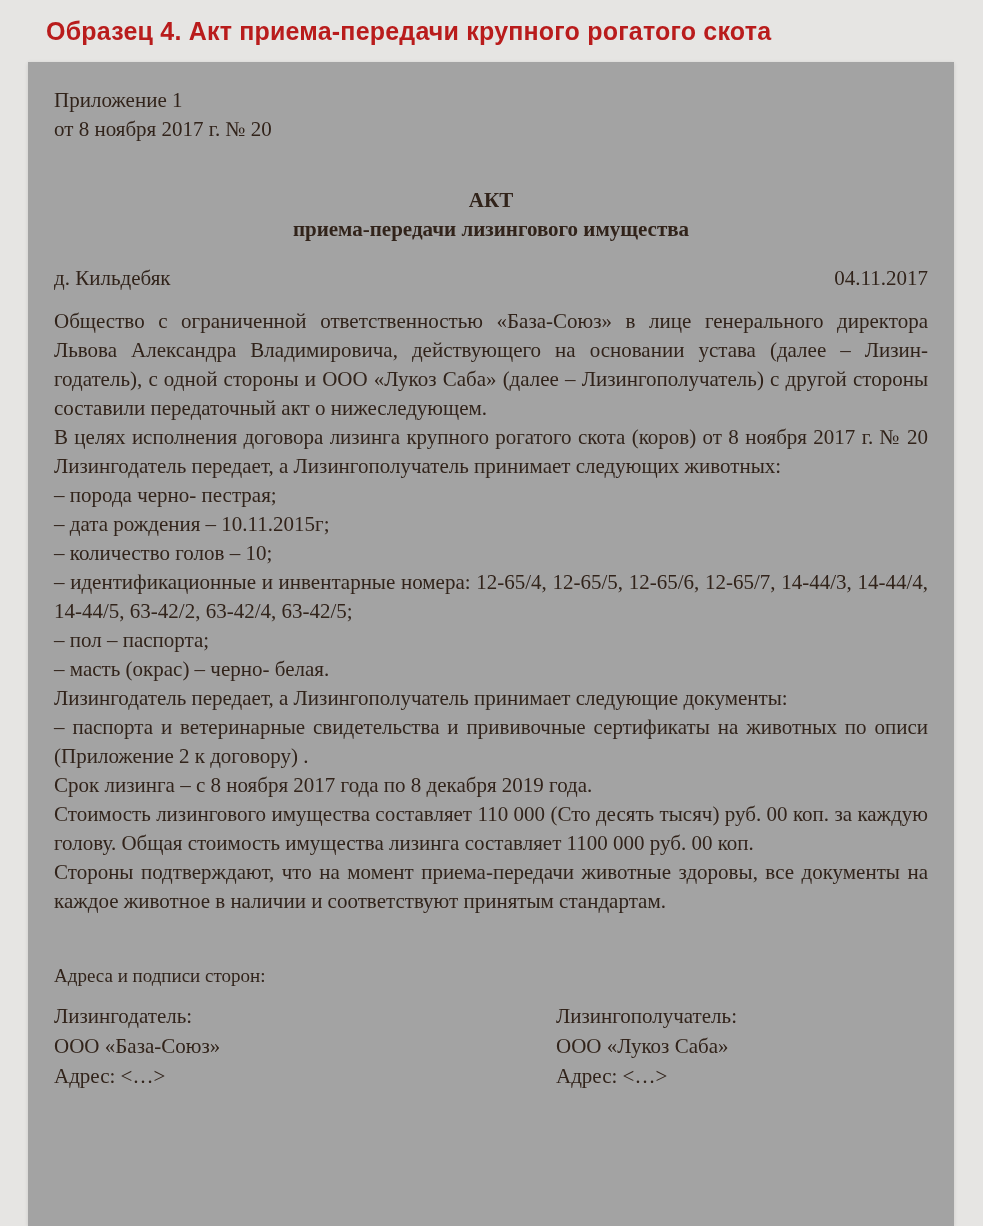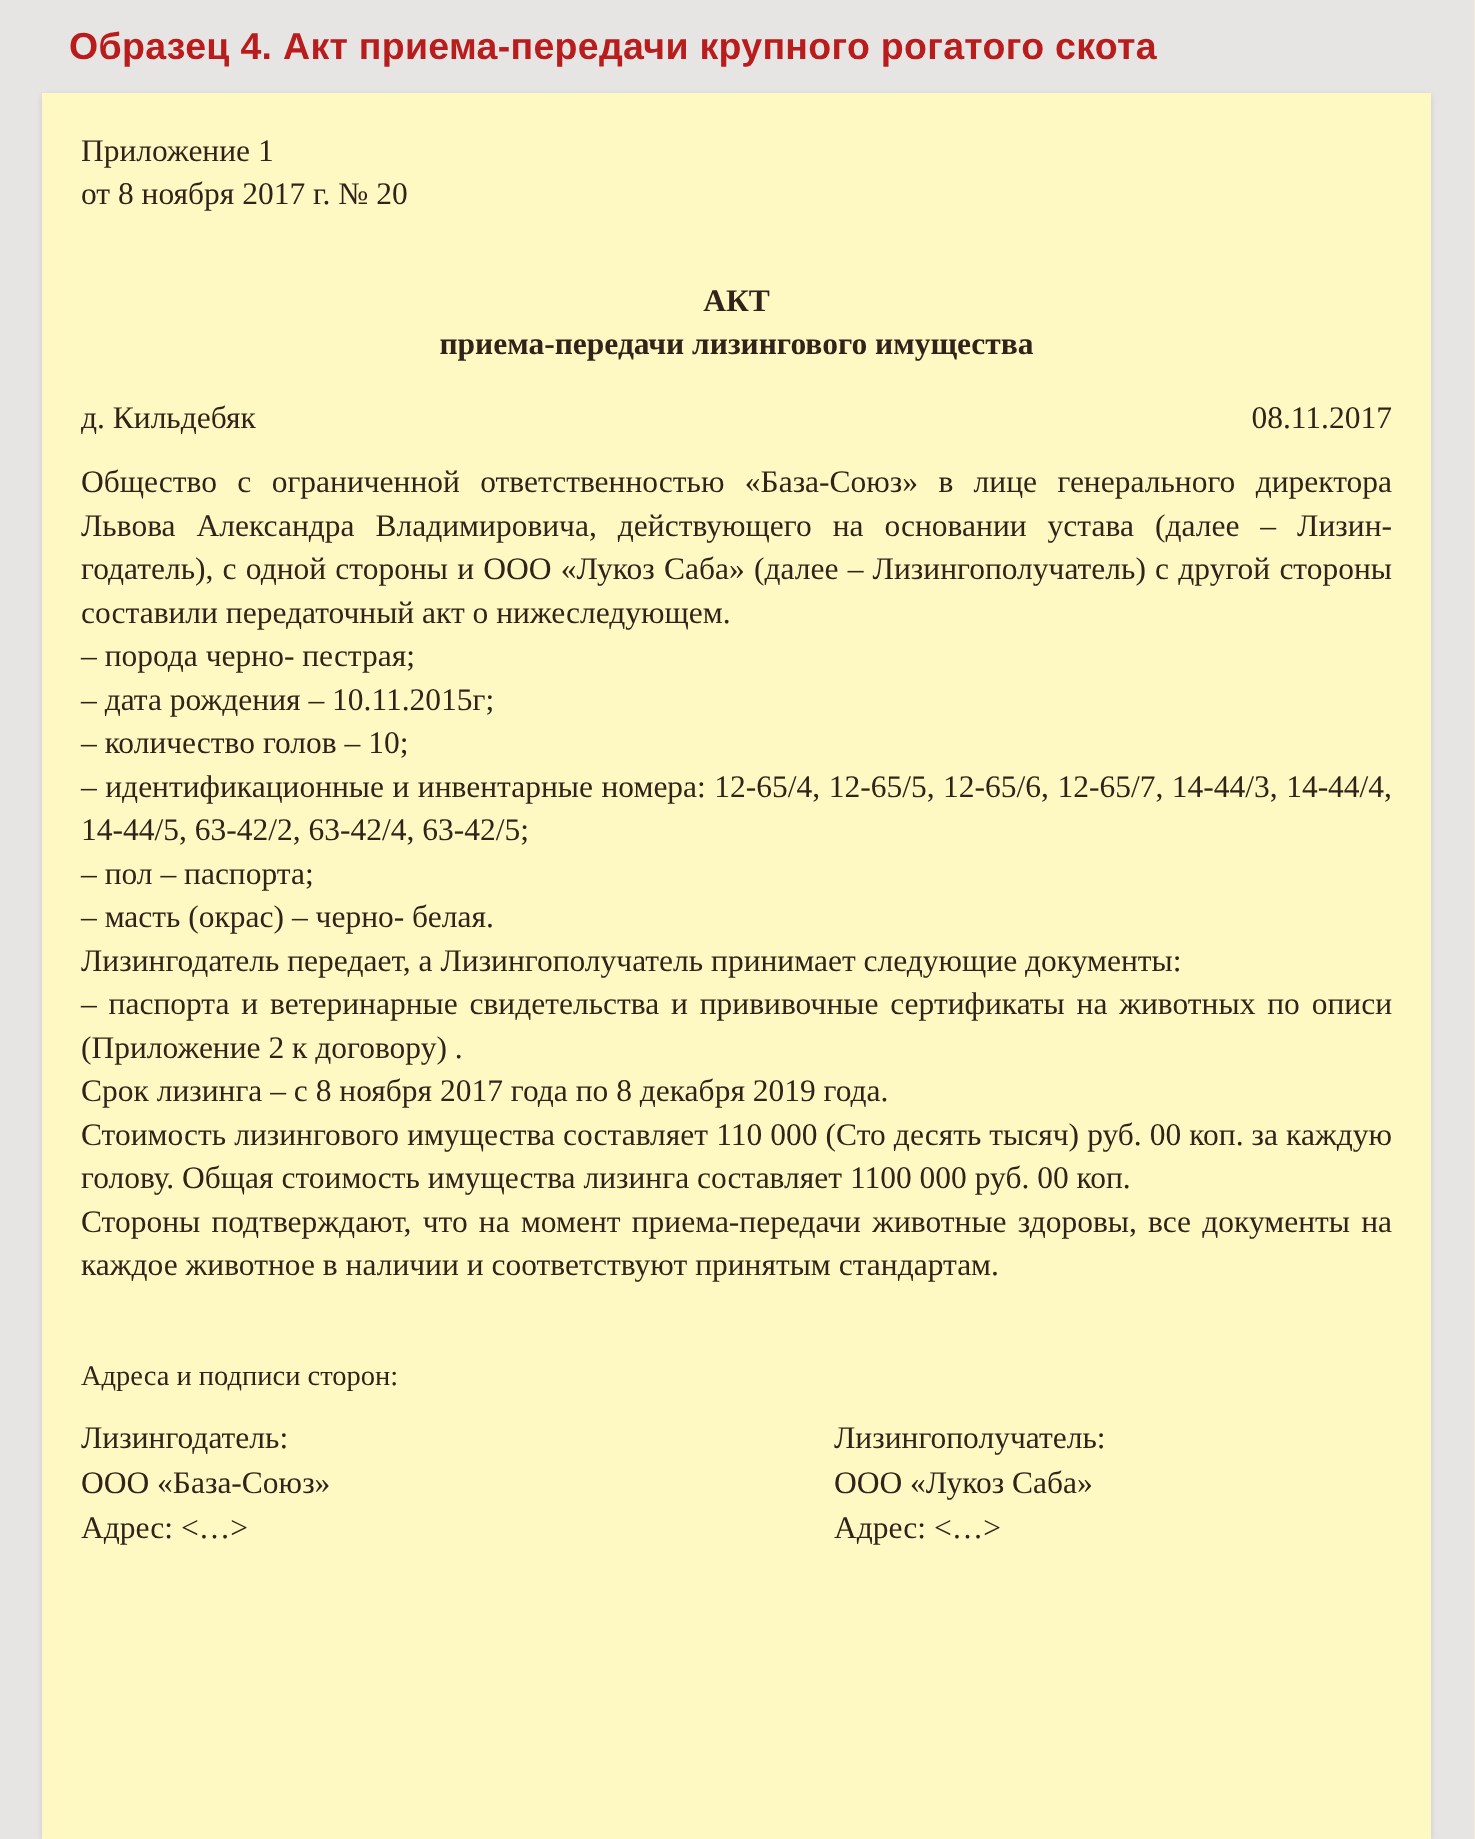--- a/index.html
+++ b/index.html
@@ -25,21 +25,21 @@
     font-family: "Liberation Sans", "DejaVu Sans", sans-serif;
     font-weight: bold;
     font-size: 25px;
     color: #b91c1c;
     letter-spacing: 0.2px;
   }
   .doc-page {
     margin-left: 28px;
     width: 926px;
     height: 1164px;
-    background: #fef9c3;
+    background: #a3a3a3;
     box-sizing: border-box;
     padding: 22px 26px 30px 26px;
     box-shadow: 0 1px 4px rgba(0,0,0,0.12);
   }
   .doc-text {
     font-size: 21px;
     line-height: 29px;
   }
   .annex-block {
     margin-top: 2px;
@@ -98,25 +98,26 @@
     <div>от 8 ноября 2017 г. № 20</div>
   </div>
 
   <div class="doc-title-block doc-text">
     <div>АКТ</div>
     <div>приема-передачи лизингового имущества</div>
   </div>
 
   <div class="place-date-row doc-text">
     <span>д. Кильдебяк</span>
-    <span>08.11.2017</span>
+    <span>04.11.2017</span>
   </div>
 
   <div class="doc-body doc-text">
     <p>Общество с ограниченной ответственностью «База-Союз» в лице генерального директора Львова Александра Владимировича, действующего на основании устава (далее – Лизин­годатель), с одной стороны и ООО «Лукоз Саба» (далее – Лизингополучатель) с другой стороны составили передаточный акт о нижеследующем.</p>
+    <p>В целях исполнения договора лизинга крупного рогатого скота (коров) от 8 ноября 2017 г. № 20 Лизингодатель передает, а Лизингополучатель принимает следующих животных:</p>
     <p>– порода черно- пестрая;</p>
     <p>– дата рождения – 10.11.2015г;</p>
     <p>– количество голов – 10;</p>
     <p>– идентификационные и инвентарные номера: 12-65/4, 12-65/5, 12-65/6, 12-65/7, 14-44/3, 14-44/4, 14-44/5, 63-42/2, 63-42/4, 63-42/5;</p>
     <p>– пол – паспорта;</p>
     <p>– масть (окрас) – черно- белая.</p>
     <p>Лизингодатель передает, а Лизингополучатель принимает следующие документы:</p>
     <p>– паспорта и ветеринарные свидетельства и прививочные сертификаты на животных по описи (Приложение 2 к договору) .</p>
     <p>Срок лизинга – с 8 ноября 2017 года по 8 декабря 2019 года.</p>
     <p>Стоимость лизингового имущества составляет 110 000 (Сто десять тысяч) руб. 00 коп. за каждую голову. Общая стоимость имущества лизинга составляет 1100 000 руб. 00 коп.</p>

